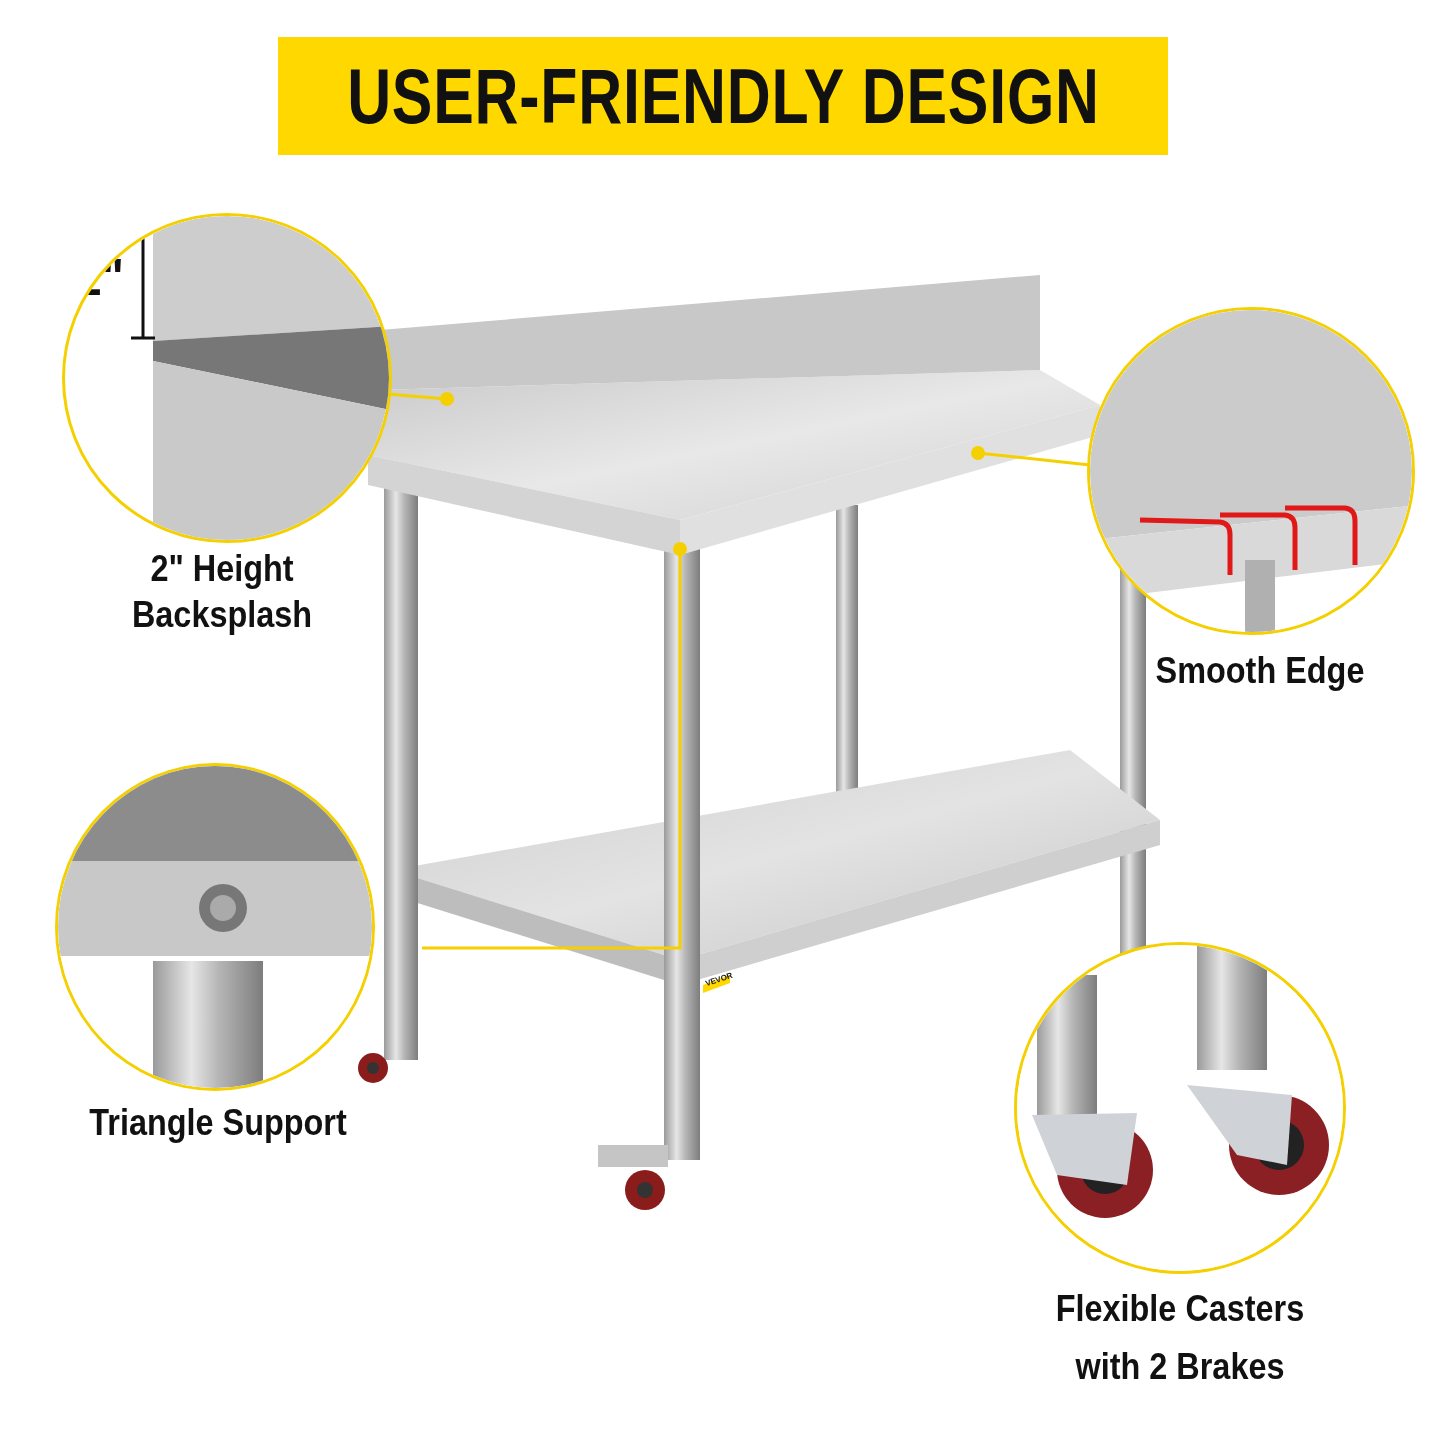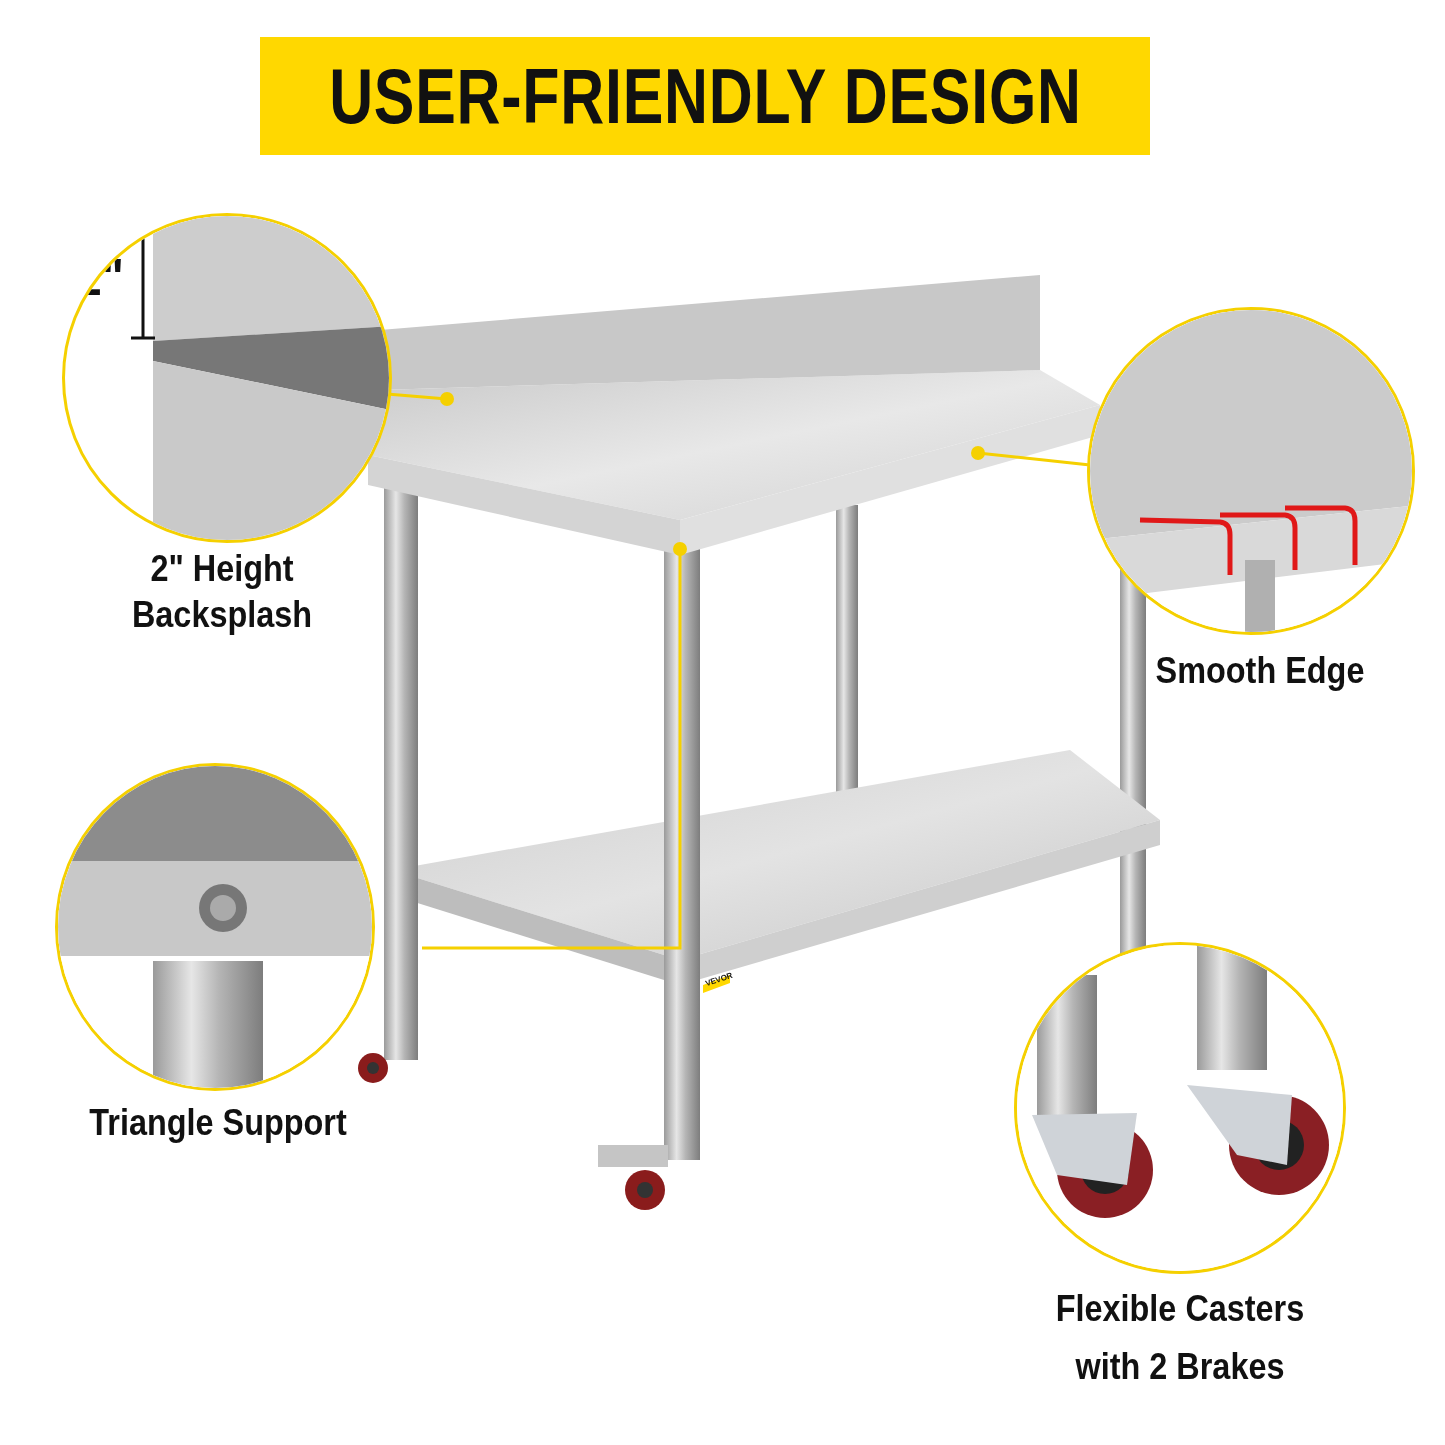--- a/index.html
+++ b/index.html
@@ -1,17 +1,17 @@
 <!DOCTYPE html>
 <html><head>
 <meta charset="utf-8">
 <style>
   html, body { margin:0; padding:0; background:#ffffff; }
   body { width:1445px; height:1445px; position:relative; overflow:hidden; font-family:"Liberation Sans", sans-serif; }
-  .banner { position:absolute; left:260px; top:37px; width:890px; height:118px; background:#ffd800; display:flex; align-items:center; justify-content:center; }
+  .banner { position:absolute; left:278px; top:37px; width:890px; height:118px; background:#ffd800; display:flex; align-items:center; justify-content:center; }
   .banner-text { font-family:"Liberation Sans", sans-serif; font-weight:bold; font-size:78px; letter-spacing:1px; color:#111; transform:scaleX(0.78); white-space:nowrap; }
   .label { position:absolute; font-weight:bold; color:#111; text-align:center; font-size:36px; line-height:46px; transform:scaleX(0.9); transform-origin:center; white-space:nowrap; }
   .circle { position:absolute; border-radius:50%; border:3px solid #f5d000; overflow:hidden; background:#fff; box-sizing:border-box; }
   svg { position:absolute; left:0; top:0; }
 </style>
 </head>
 <body>
 
 <div class="banner">
   <span class="banner-text">USER-FRIENDLY DESIGN</span>

